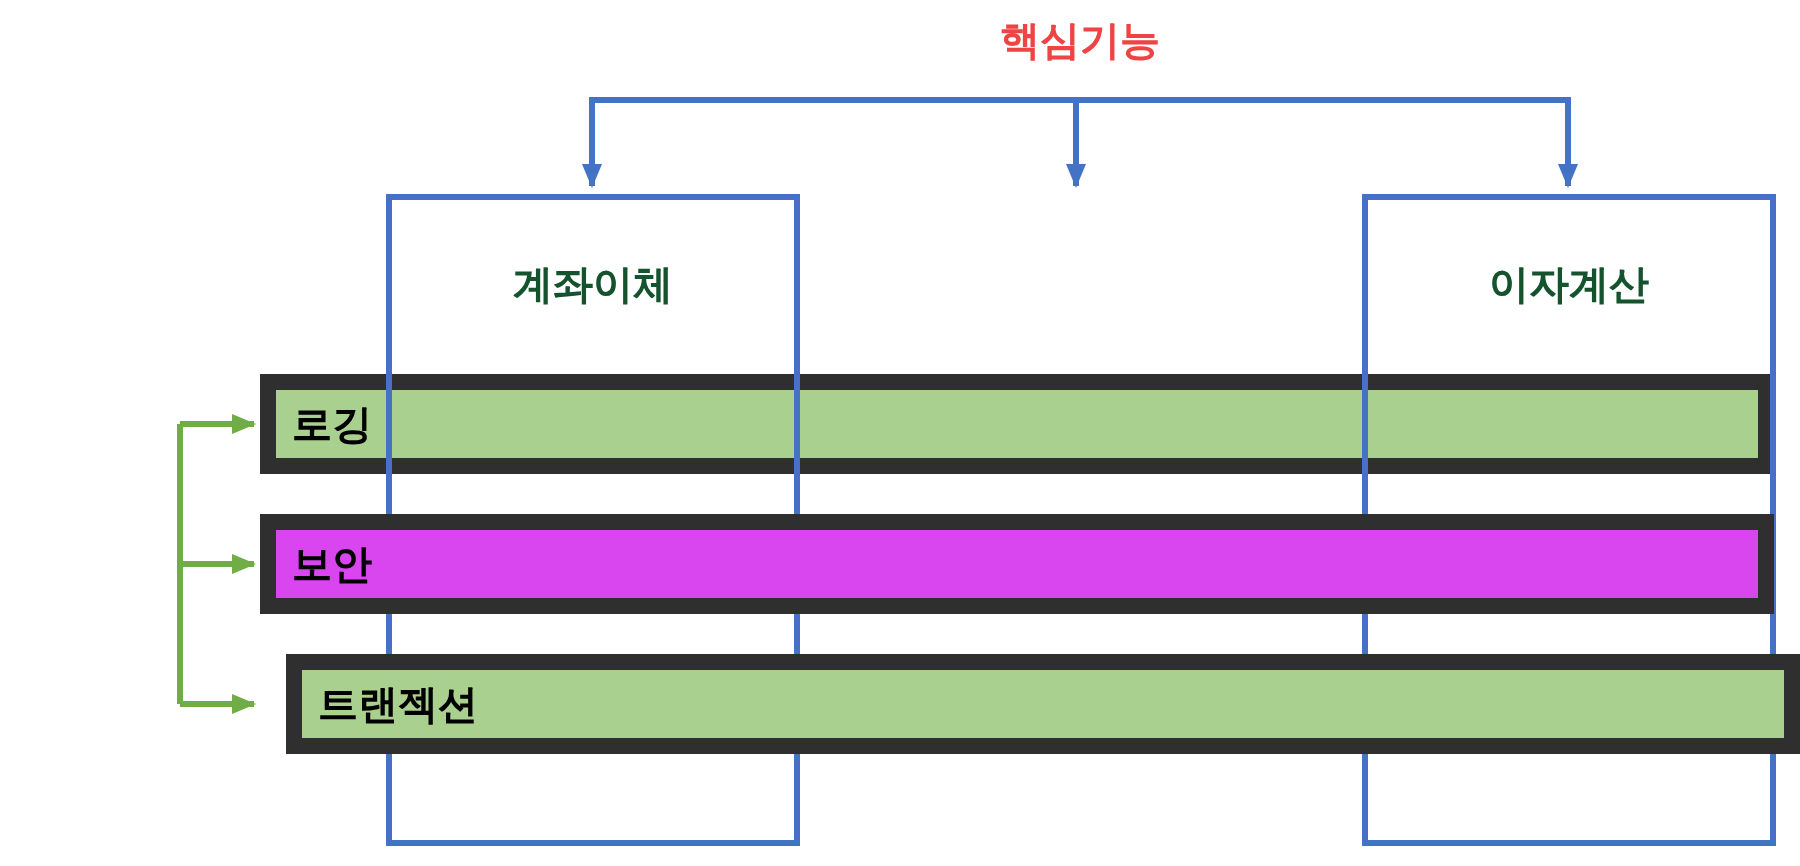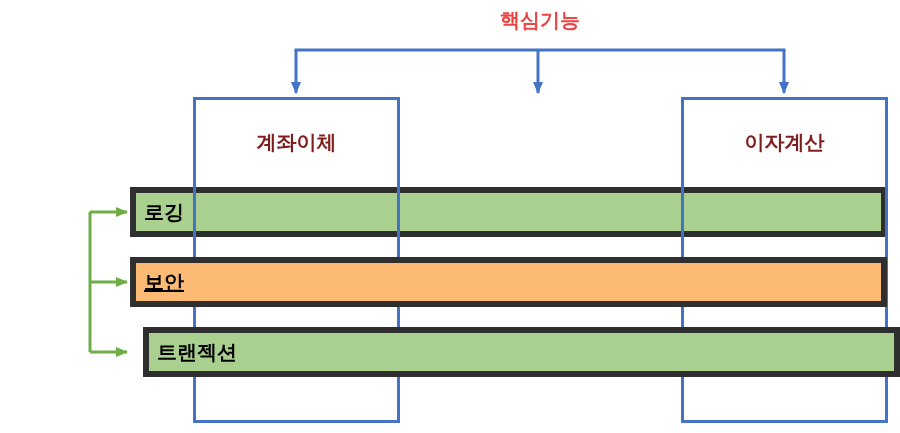--- a/index.html
+++ b/index.html
@@ -41,32 +41,32 @@
     box-sizing: border-box;
     background: transparent;
     z-index: 2;
   }
   .core-box .box-label {
     display: block;
     padding-top: 29px;
     text-align: center;
     font-size: 20px;
     font-weight: bold;
-    color: #7f1d1d;
+    color: #14532d;
   }
   .box-1 { left: 193px; }
   .box-2 { left: 437px; }
   .box-3 { left: 681px; }
   .aspect-bar {
     position: absolute;
     left: 130px;
     width: 757px;
     height: 50px;
     background: #A9D08E;
-    border: 6px solid #8b5cf6;
+    border: 8px solid #8b5cf6;
     box-sizing: border-box;
     display: flex;
     align-items: center;
     padding-left: 8px;
   }
   .bar-1 { top: 187px; z-index: 1; }
   .bar-2 { top: 257px; z-index: 3; }
   .bar-3 { top: 327px; z-index: 3; margin-left: 13px; }
   .aspect-bar .bar-label {
     font-size: 20px;
@@ -110,20 +110,20 @@
   <div class="core-box box-1" style="border-color: rgb(68, 114, 196);">
     <span class="box-label">계좌이체</span>
   </div>
   <div class="core-box box-3" style="border-color: rgb(68, 114, 196);">
     <span class="box-label">이자계산</span>
   </div>
 
   <div class="aspect-bar bar-1" style="background-color: rgb(169, 208, 142); border-color: rgb(47, 47, 47);">
     <span class="bar-label">로깅</span>
   </div>
-  <div class="aspect-bar bar-2" style="background-color: #fdba74; border-color: rgb(47, 47, 47); text-decoration: underline;">
+  <div class="aspect-bar bar-2" style="background-color: #d946ef; border-color: rgb(47, 47, 47);">
     <span class="bar-label">보안</span>
   </div>
   <div class="aspect-bar bar-3" style="background-color: rgb(169, 208, 142); border-color: rgb(47, 47, 47);">
     <span class="bar-label">트랜젝션</span>
   </div>
 
 </div>
 
 </body></html>

